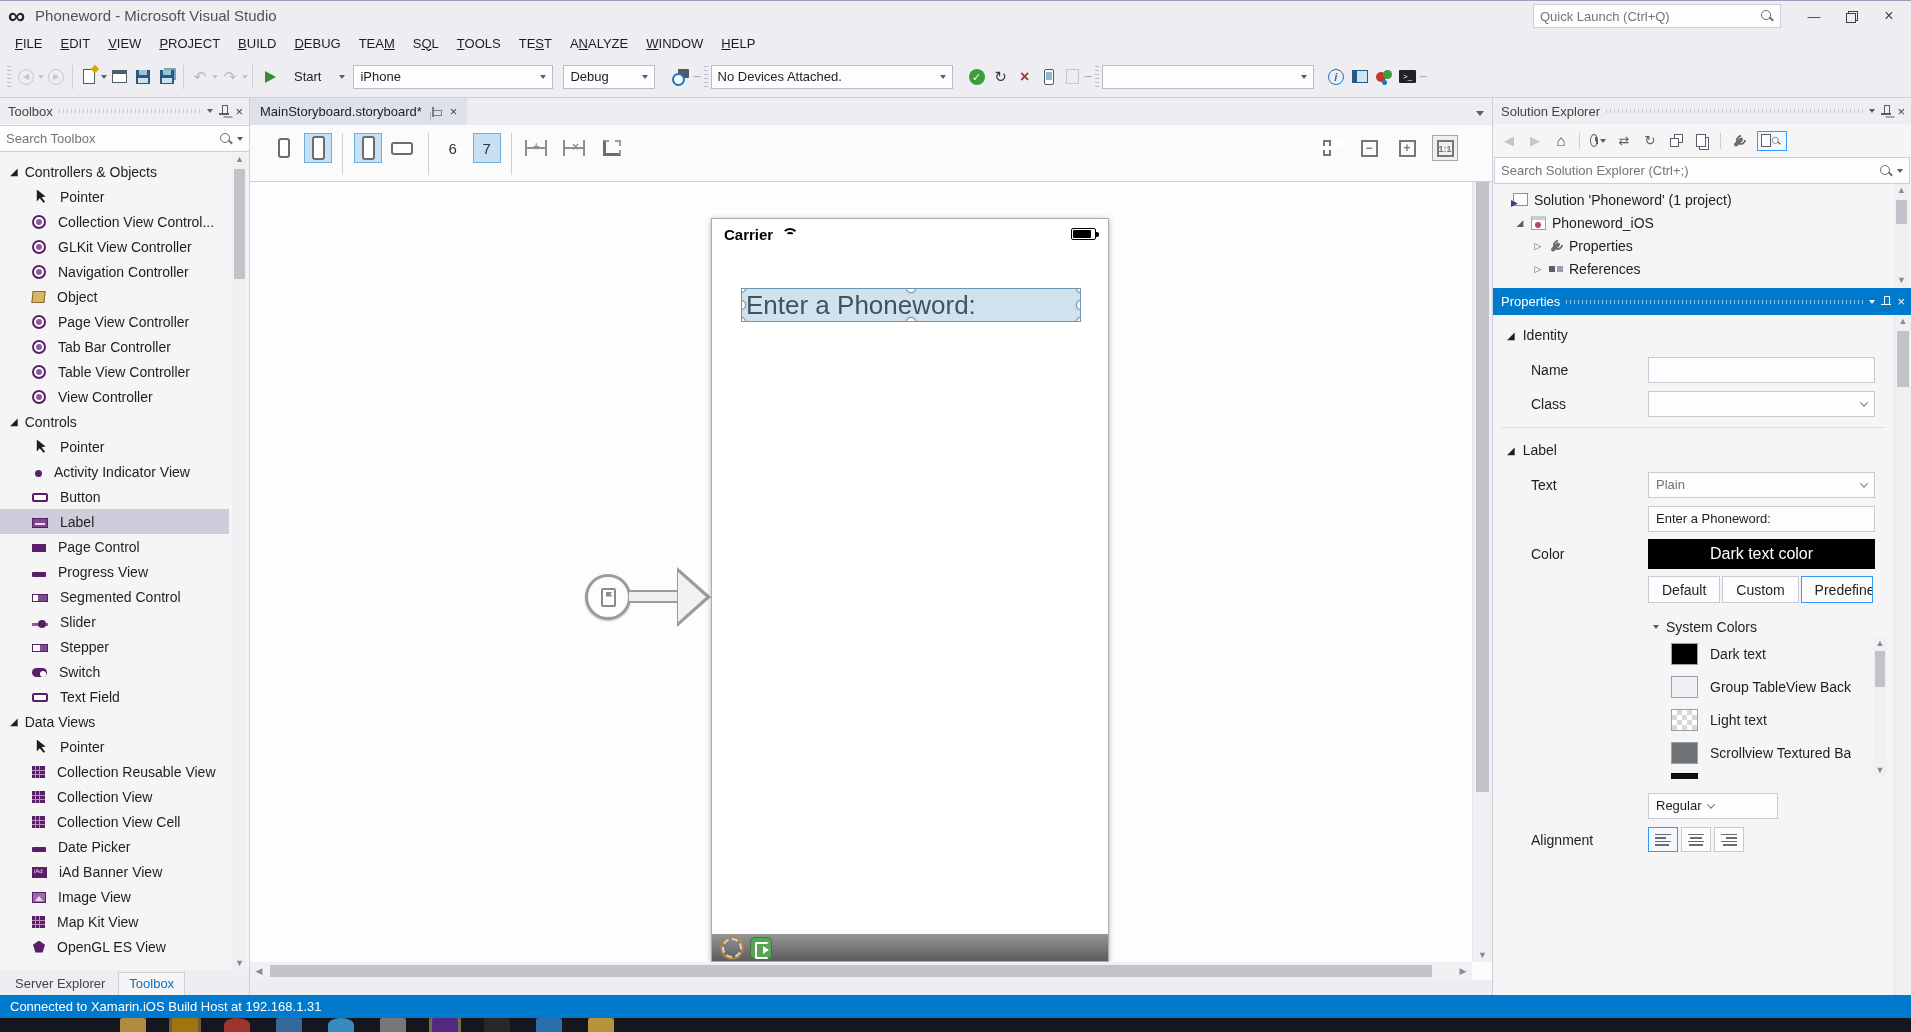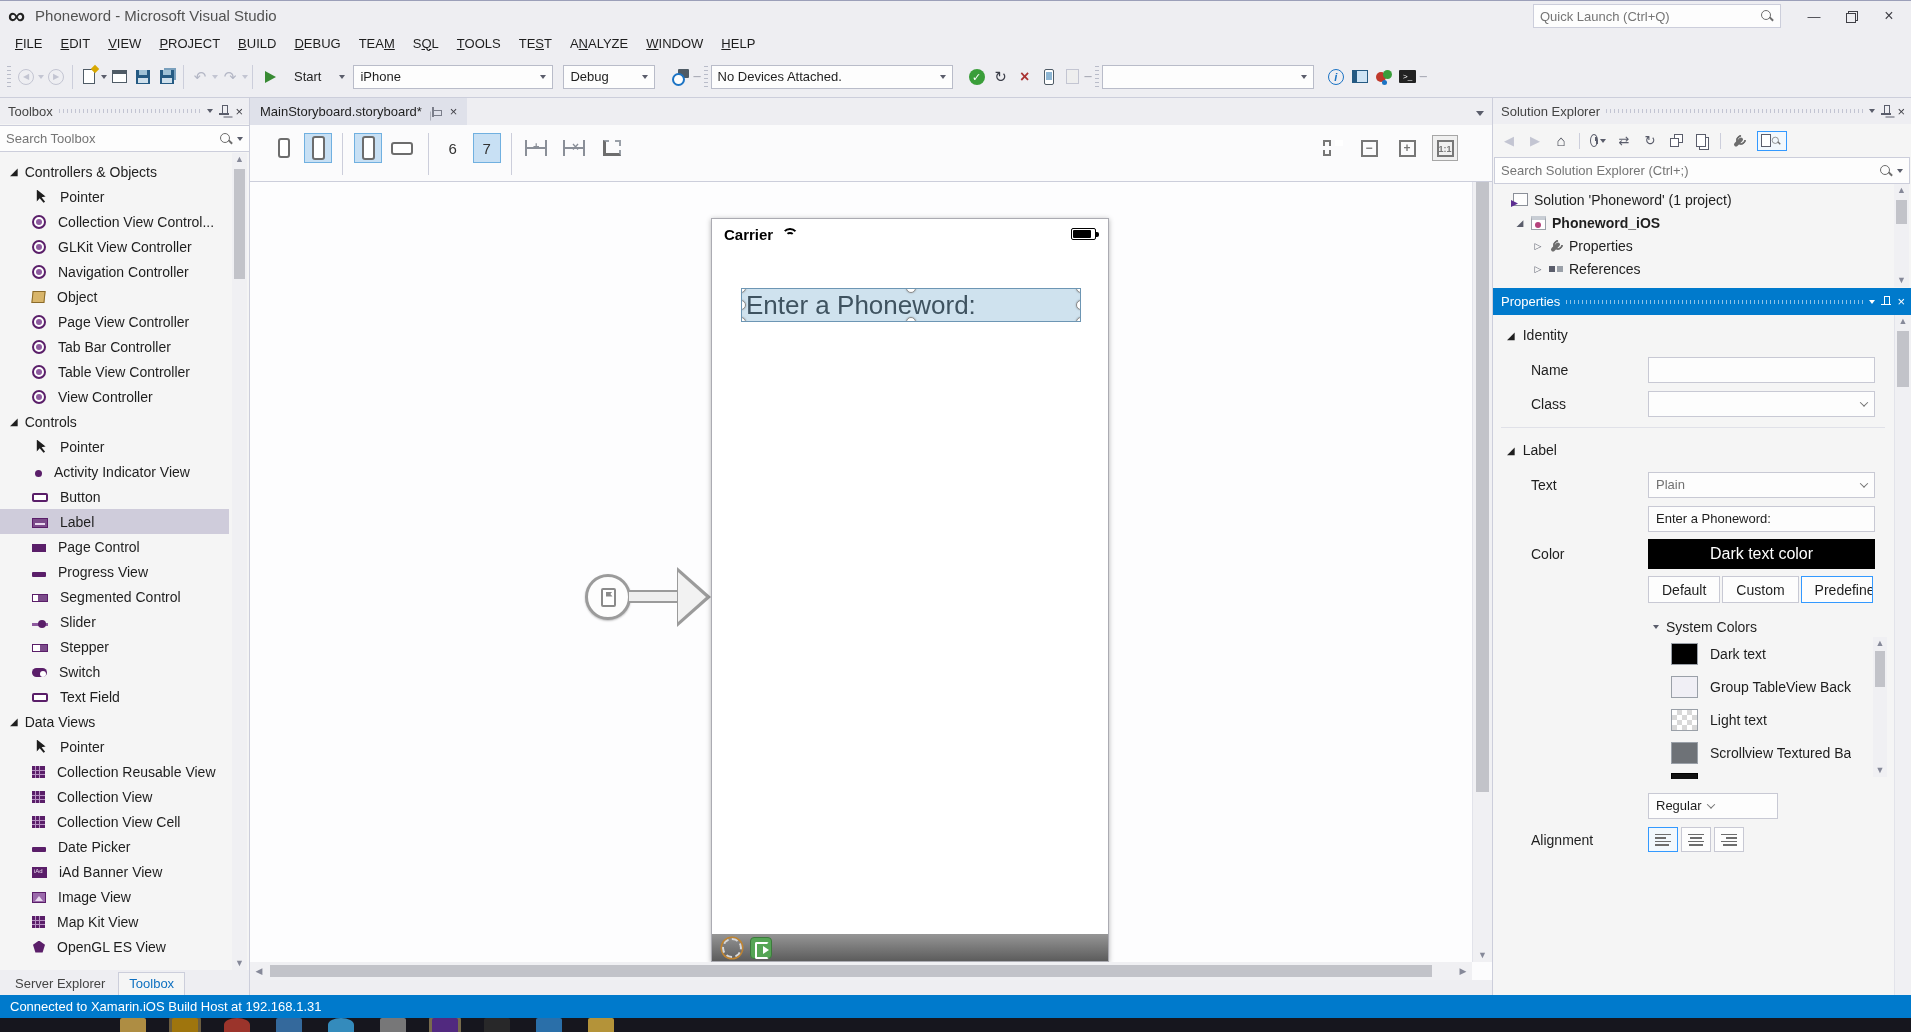--- a/index.html
+++ b/index.html
@@ -721,21 +721,21 @@
       <div class="se-tree">
         <div id="se-tree-rows" style="position:absolute;left:4px;top:4px;right:20px">
             <div class="tree-row" style="padding-left: 0px;">
               <span class="exp"></span>
               <span class="ti-solution"></span>
               <span>Solution 'Phoneword' (1 project)</span>
             </div>
             <div class="tree-row" style="padding-left: 18px;">
               <span class="exp">◢</span>
               <span class="ti-project"></span>
-              <span style="font-weight: bold;">Phoneword_iOS</span>
+              <span style="font-weight: normal;">Phoneword_iOS</span>
             </div>
             <div class="tree-row" style="padding-left: 36px;">
               <span class="exp">▷</span>
               <span class="i-wrench"></span>
               <span>Properties</span>
             </div>
             <div class="tree-row" style="padding-left: 36px;">
               <span class="exp">▷</span>
               <span class="ti-refs"></span>
               <span>References</span>

